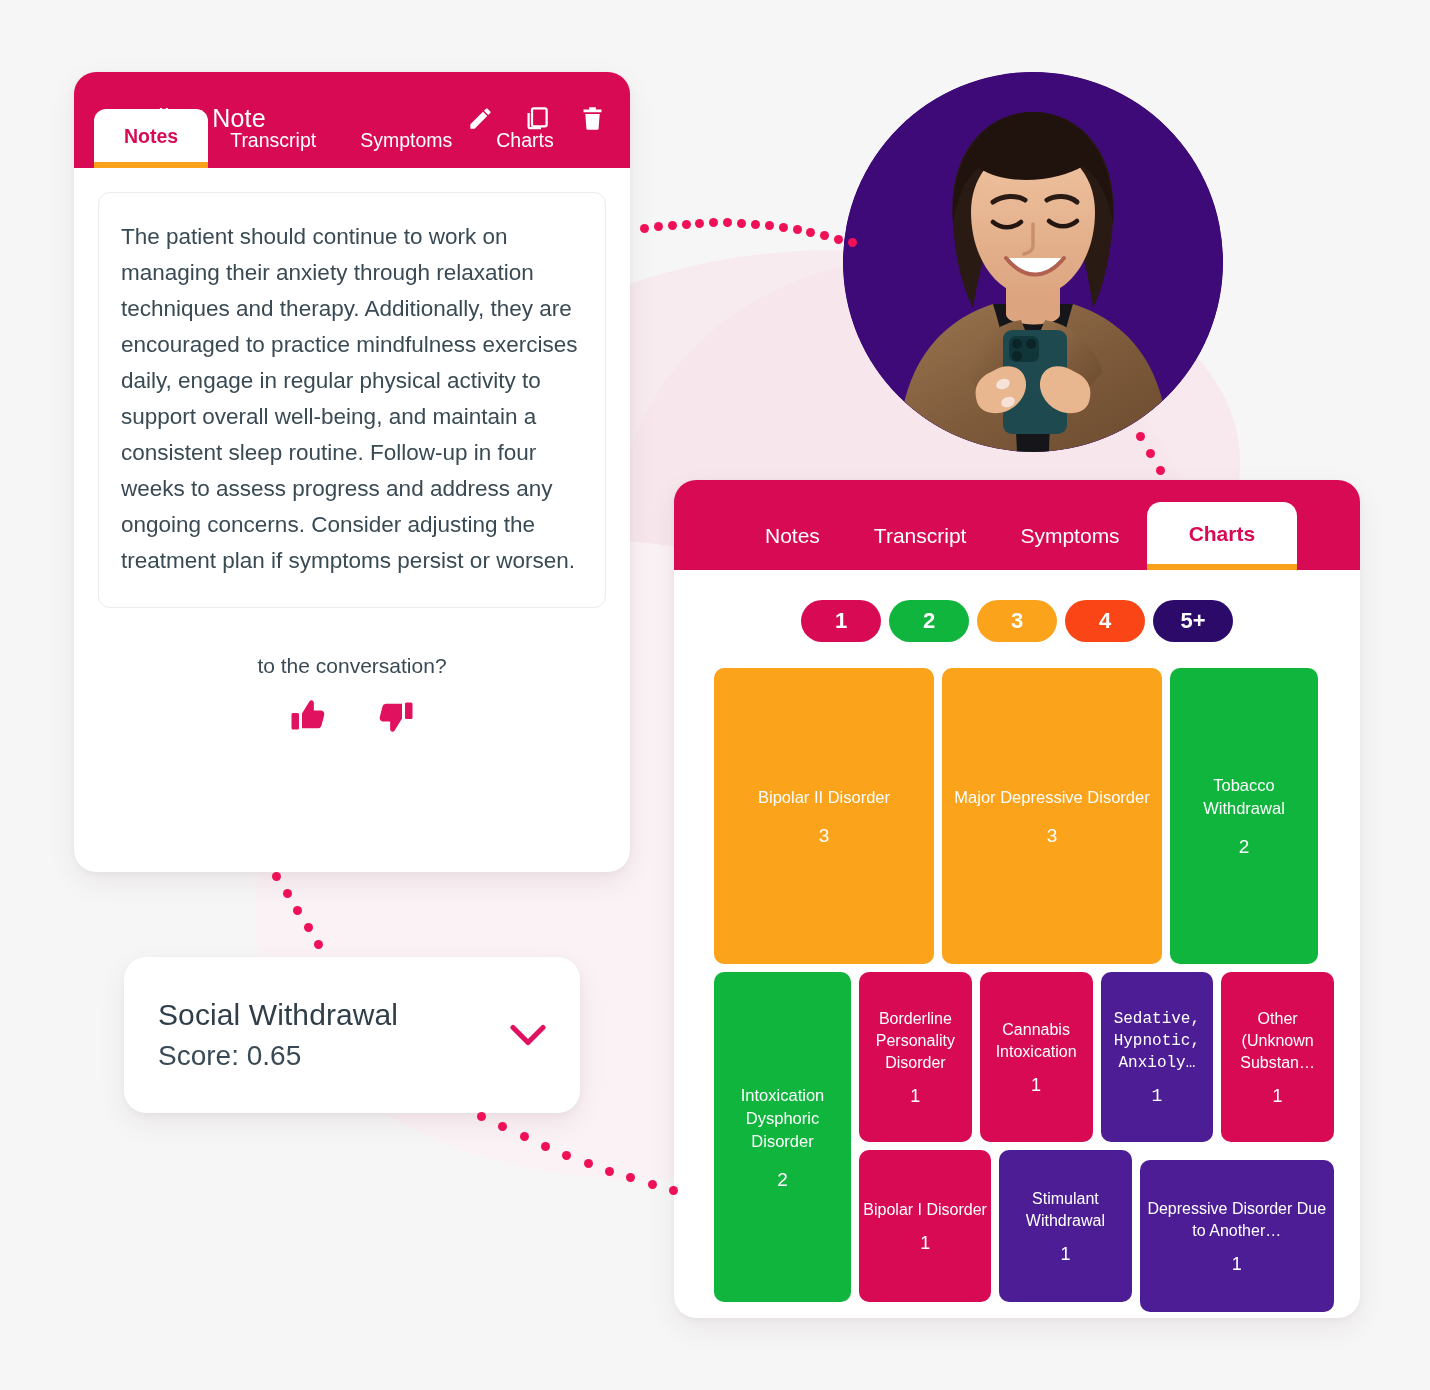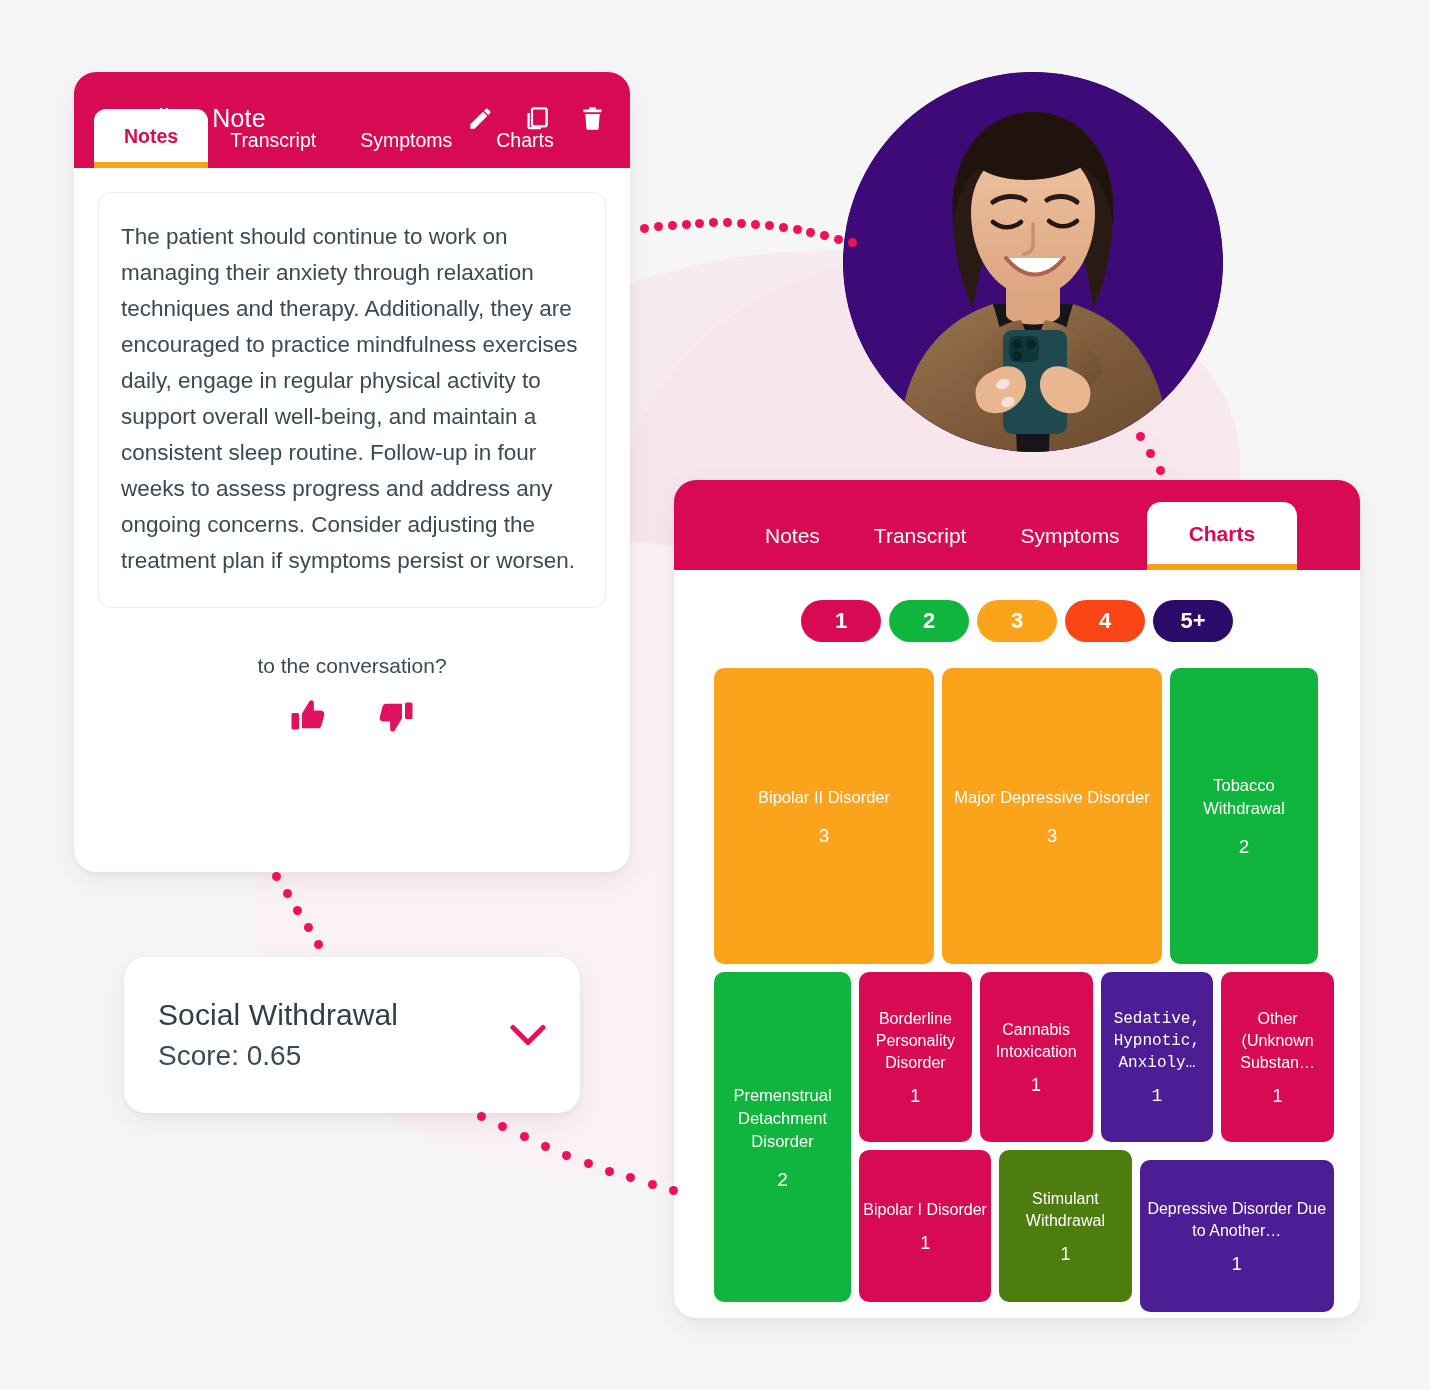--- a/index.html
+++ b/index.html
@@ -292,21 +292,21 @@
         </div>
         <div class="tm-cell" style="background:#0fb53c; width:148px; height:296px;">
           <div class="tm-label">Tobacco Withdrawal</div>
           <div class="tm-value">2</div>
         </div>
       </div>
 
       <div class="tm-bottom">
         <div class="tm-bottom-left">
           <div class="tm-cell" style="background:#0fb53c; height:330px;">
-            <div class="tm-label">Premenstrual Detachment Disorder</div>
+            <div class="tm-label">Intoxication Dysphoric Disorder</div>
             <div class="tm-value">2</div>
           </div>
         </div>
         <div class="tm-bottom-right">
           <div class="tm-row">
             <div class="tm-cell tm-small" style="background:#d80a54; flex:1; height:170px;">
               <div class="tm-label">Borderline Personality Disorder</div>
               <div class="tm-value">1</div>
             </div>
             <div class="tm-cell tm-small" style="background:#d80a54; flex:1; height:170px;">
@@ -320,21 +320,21 @@
             <div class="tm-cell tm-small" style="background:#d80a54; flex:1; height:170px;">
               <div class="tm-label">Other (Unknown Substan…</div>
               <div class="tm-value">1</div>
             </div>
           </div>
           <div class="tm-row">
             <div class="tm-cell tm-small" style="background:#d80a54; flex:1; height:152px;">
               <div class="tm-label">Bipolar I Disorder</div>
               <div class="tm-value">1</div>
             </div>
-            <div class="tm-cell tm-small" style="background:#4d7c0f; flex:1; height:152px;">
+            <div class="tm-cell tm-small" style="background:#4c1d95; flex:1; height:152px;">
               <div class="tm-label">Stimulant Withdrawal</div>
               <div class="tm-value">1</div>
             </div>
             <div class="tm-cell tm-small" style="background:#4c1d95; flex:1.5; height:152px;margin-top:10px;">
               <div class="tm-label">Depressive Disorder Due to Another…</div>
               <div class="tm-value">1</div>
             </div>
           </div>
         </div>
       </div>

